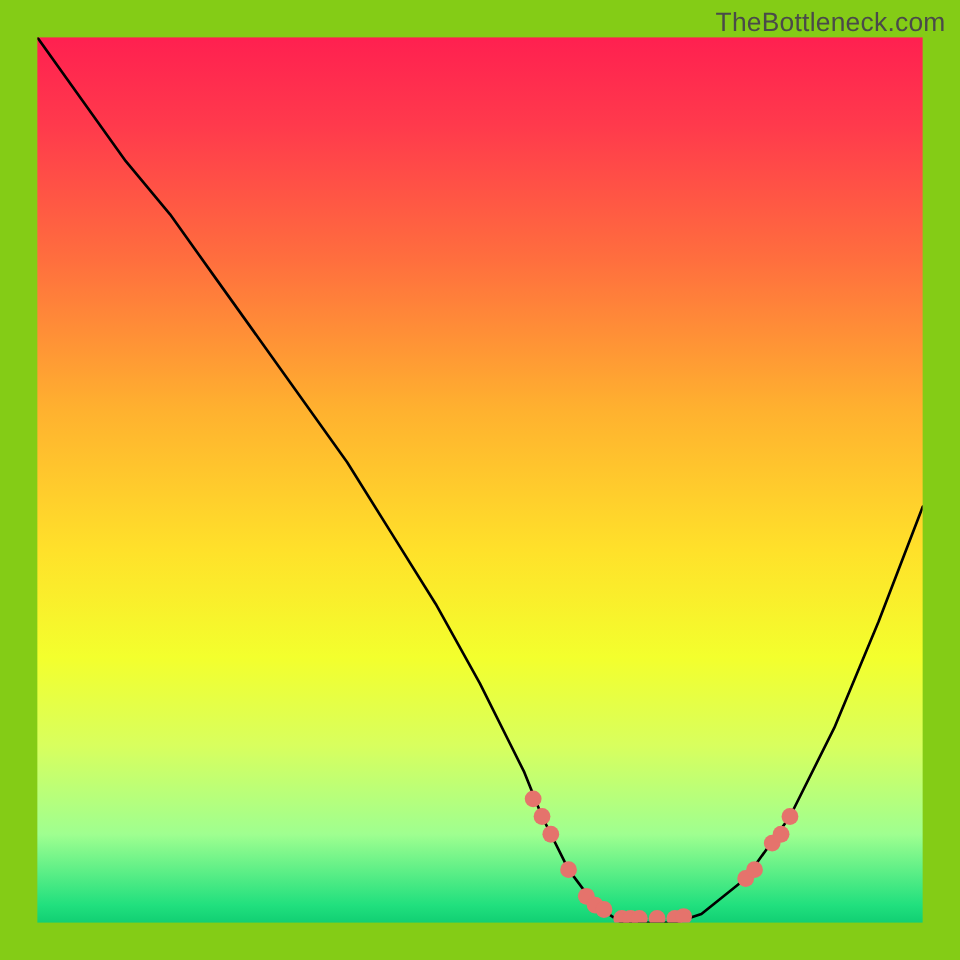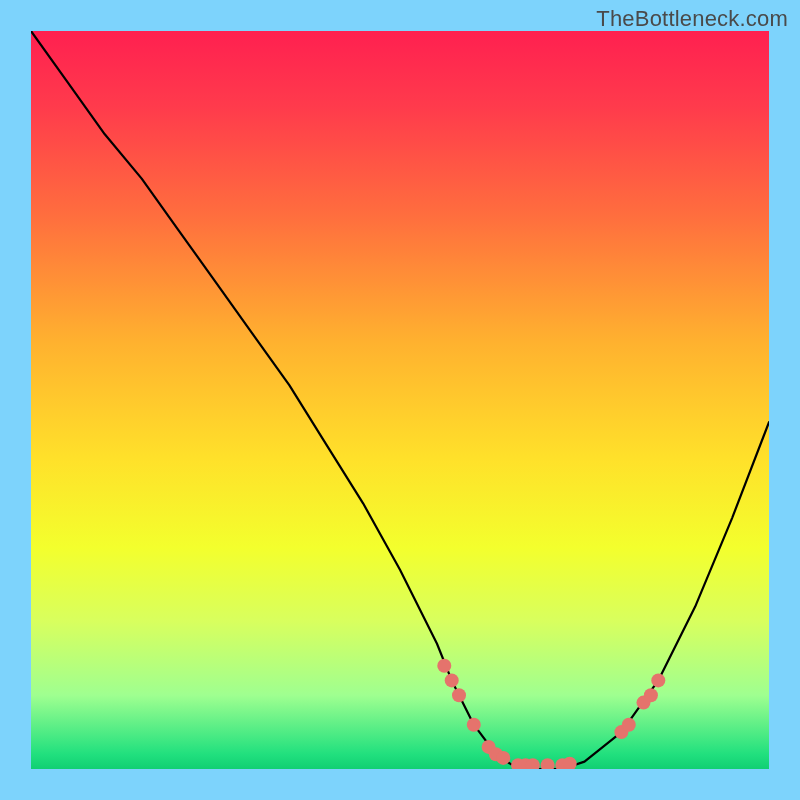--- a/index.html
+++ b/index.html
@@ -8,21 +8,21 @@
     background: #000;
     width: 800px;
     height: 800px;
     overflow: hidden;
     font-family: Arial, Helvetica, sans-serif;
   }
   .stage {
     position: relative;
     width: 800px;
     height: 800px;
-    background: #7dd3fc;
+    background: #84cc16;
   }
   .plot-area {
     position: absolute;
     left: 31px;
     top: 31px;
     width: 738px;
     height: 738px;
     overflow: hidden;
   }
   .gradient-bg {

